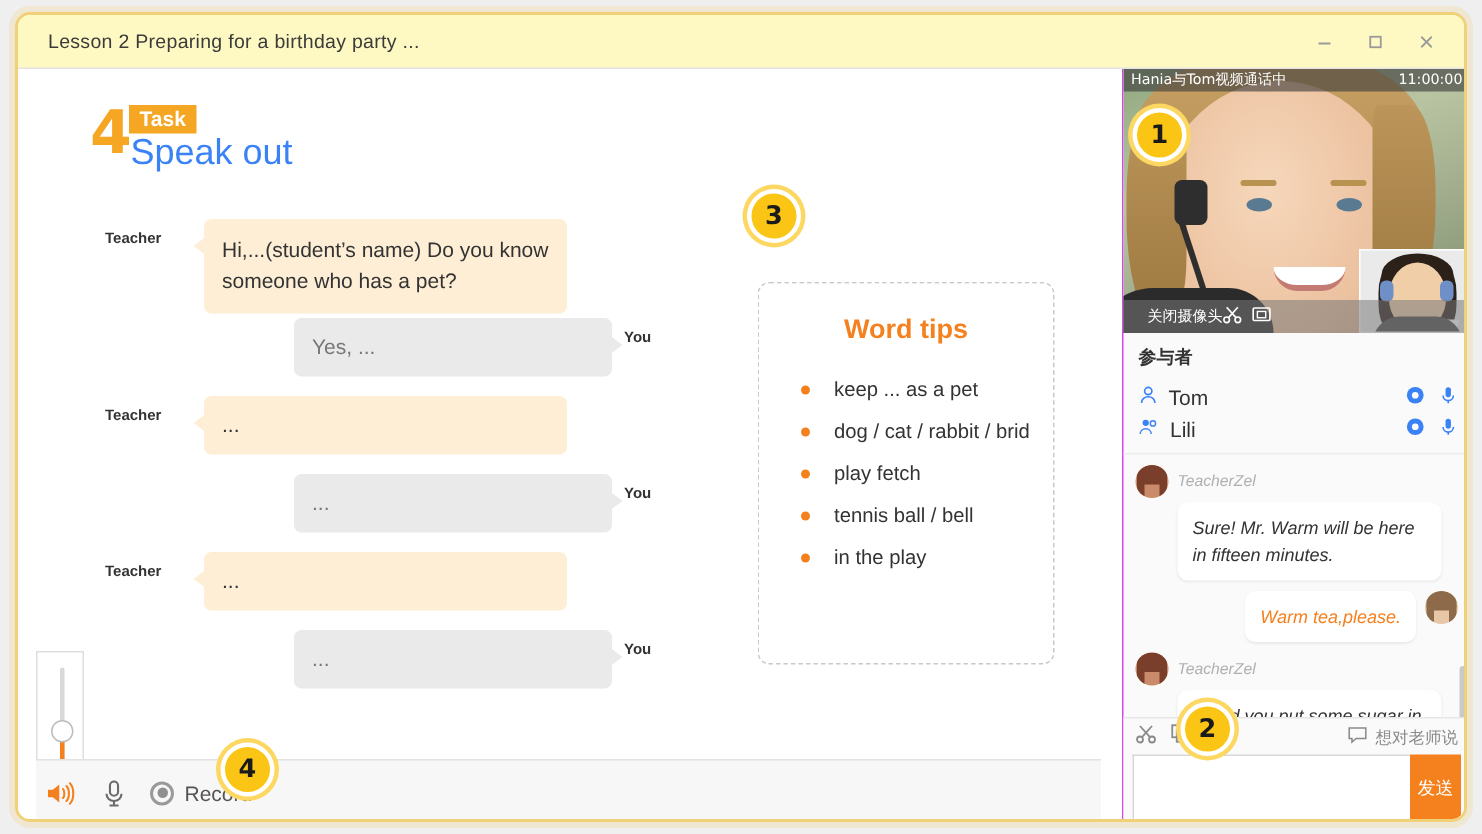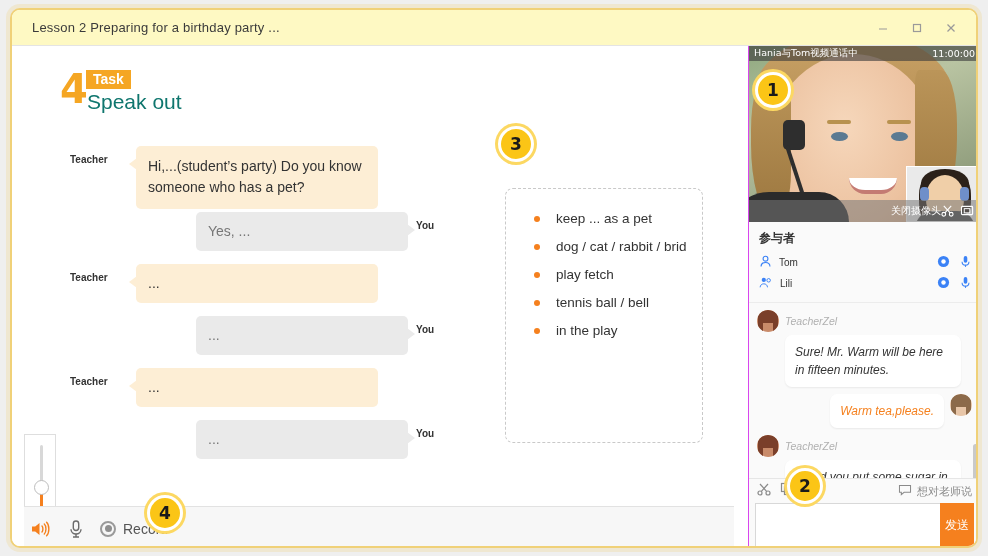--- a/index.html
+++ b/index.html
@@ -69,21 +69,21 @@
   }
   .task-badge {
     position: absolute; left: 26px; top: 0px;
     background: #f5a623; color: #ffffff;
     font-size: 14px; font-weight: bold;
     padding: 1px 7px 2px 7px;
     line-height: 16px;
   }
   .task-sub {
     position: absolute; left: 27px; top: 19px;
-    font-size: 21px; color: #0f766e;
+    font-size: 24px; color: #3b82f6;
     line-height: 25px;
     white-space: nowrap;
   }
 
   
   .dialogue { position: absolute; left: 0; top: 100px; width: 470px; }
   .dlg-row { position: relative; height: 52px; }
   .dlg-row.tall { height: 62px; }
   .speaker-label {
     position: absolute; top: 8px;
@@ -296,22 +296,22 @@
     background: rgba(60,60,60,0.62);
     display: flex; align-items: center; justify-content: space-between;
     padding: 0 5px;
     color: #ffffff; font-size: 9.5px;
     font-family: "DejaVu Sans", sans-serif;
   }
   .v-bottombar {
     position: absolute; left: 0; bottom: 0;
     width: 100%; height: 22px;
     background: rgba(120,120,120,0.55);
-    display: flex; align-items: center; justify-content: flex-end;
-    padding: 0 5px;
+    display: flex; align-items: center; justify-content: flex-start;
+    padding: 0 16px;
     color: #ffffff; font-size: 10px;
     font-family: "DejaVu Sans", sans-serif;
     margin-top: 48px;
   }
   .v-bottombar .vb-icons { display: flex; gap: 6px; align-items: center; }
   .pip {
     position: absolute; right: 0px; bottom: 0px;
     width: 74px; height: 56px;
     background: #eaeaea;
     border: 1px solid #ffffff;
@@ -333,23 +333,23 @@
   .pip-hair-r { position: absolute; left: 52px; top: 14px; width: 12px; height: 36px; border-radius: 10% 40% 40% 20%; background:#2b2119; }
   .pip-cup { position: absolute; top: 20px; width: 9px; height: 14px; border-radius: 4px; background:#6f8fc9; }
   .pip-cup.l { left: 13px; } .pip-cup.r { left: 53px; }
   .pip-mouth { position: absolute; left: 30px; top: 38px; width: 17px; height: 7px; border-radius: 0 0 10px 10px; background: #fff; }
   .pip-body { position: absolute; left: 8px; top: 44px; width: 60px; height: 20px; border-radius: 18px 18px 0 0; background:#4a4a4a; }
 
   
   .participants { padding: 8px 10px 4px 10px; }
   .part-title { font-size: 12px; font-weight: bold; color: #333; margin-bottom: 5px; }
   .part-row {
-    display: flex; align-items: center;
+    display: flex; align-items: flex-end;
     height: 21px;
-    font-size: 10px; color: #333;
+    font-size: 14px; color: #333;
   }
   .part-name { margin-left: 7px; }
   .part-icons { margin-left: auto; display: flex; gap: 11px; color: #3b82f6; }
 
   
   .chat {
     position: relative;
     margin-top: 4px;
     height: 200px;
     border-top: 1px solid #ececec;
@@ -463,21 +463,21 @@
       <div class="task-header">
         <span class="task-num">4</span>
         <span class="task-badge">Task</span>
         <span class="task-sub">Speak out</span>
       </div>
 
       <div class="dialogue">
 
         <div class="dlg-row tall">
           <span class="speaker-label speaker-left">Teacher</span>
-          <div class="bubble teacher twoline">Hi,...(student’s party) Do you know someone who has a pet?</div>
+          <div class="bubble teacher twoline">Hi,...(student’s name) Do you know someone who has a pet?</div>
         </div>
 
         <div class="dlg-row" style="margin-top:4px;">
           <span class="speaker-label speaker-right">You</span>
           <div class="bubble you">Yes, ...</div>
         </div>
 
         <div class="dlg-row">
           <span class="speaker-label speaker-left">Teacher</span>
           <div class="bubble teacher">...</div>
@@ -494,20 +494,21 @@
         </div>
 
         <div class="dlg-row">
           <span class="speaker-label speaker-right">You</span>
           <div class="bubble you">...</div>
         </div>
 
       </div>
 
       <div class="word-tips">
+        <div class="word-tips-title">Word tips</div>
         <ul class="tip-list">
           <li>keep ... as a pet</li>
           <li>dog / cat / rabbit / brid</li>
           <li>play fetch</li>
           <li>tennis ball / bell</li>
           <li>in the play</li>
         </ul>
       </div>
 
       <div class="volume-panel">

